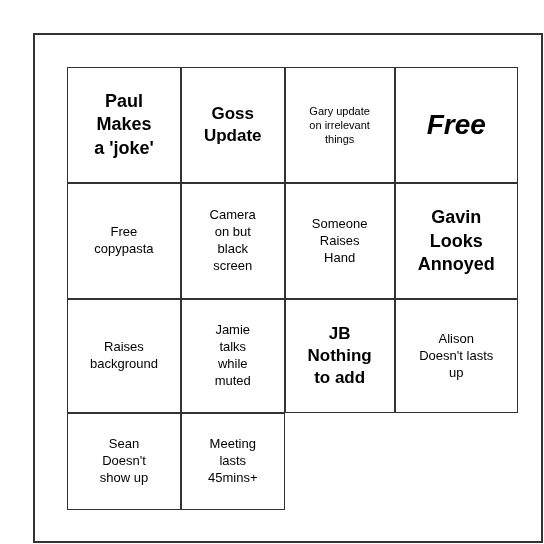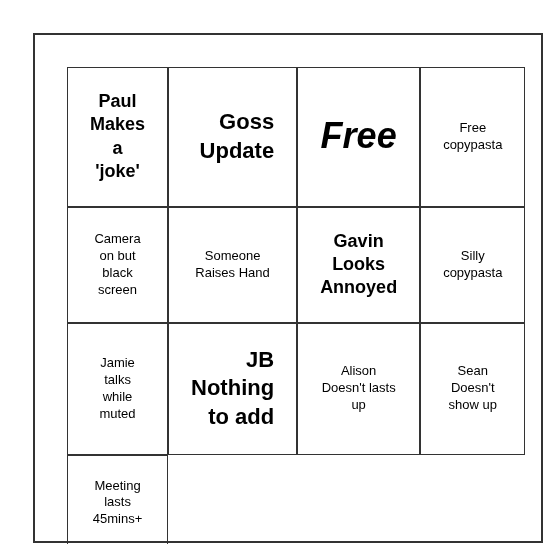--- a/index.html
+++ b/index.html
@@ -40,58 +40,60 @@
       font-size: 18px;
       font-weight: bold;
     }
     .cell-medium {
       font-size: 13px;
     }
     .cell-small {
       font-size: 11px;
     }
     .free-cell {
-      font-size: 36px;
+      font-size: 28px;
       font-weight: bold;
       font-style: italic;
     }
     .cell-xlarge {
-      font-size: 22px;
+      font-size: 17px;
       font-weight: bold;
-      text-align: right;
     }
   </style>
 </head>
 <body>
 
 <div class="bingo-container">
   <div class="bingo-grid" id="bingo-grid">
   <div class="bingo-cell">
         <span class="cell-large">Paul Makes a 'joke'</span>
       </div>
       <div class="bingo-cell">
         <span class="cell-xlarge">Goss Update</span>
+      </div>
+      <div class="bingo-cell">
+        <span class="cell-small">Gary update on irrelevant things</span>
       </div>
       <div class="bingo-cell">
         <span class="free-cell">Free</span>
       </div>
       <div class="bingo-cell">
         <span class="cell-medium">Free copypasta</span>
       </div>
       <div class="bingo-cell">
         <span class="cell-medium">Camera on but black screen</span>
       </div>
       <div class="bingo-cell">
         <span class="cell-medium">Someone Raises Hand</span>
       </div>
       <div class="bingo-cell">
         <span class="cell-large">Gavin Looks Annoyed</span>
       </div>
       <div class="bingo-cell">
-        <span class="cell-medium">Silly copypasta</span>
+        <span class="cell-medium">Raises background</span>
       </div>
       <div class="bingo-cell">
         <span class="cell-medium">Jamie talks while muted</span>
       </div>
       <div class="bingo-cell">
         <span class="cell-xlarge">JB Nothing to add</span>
       </div>
       <div class="bingo-cell">
         <span class="cell-medium">Alison Doesn't lasts up</span>
       </div>

